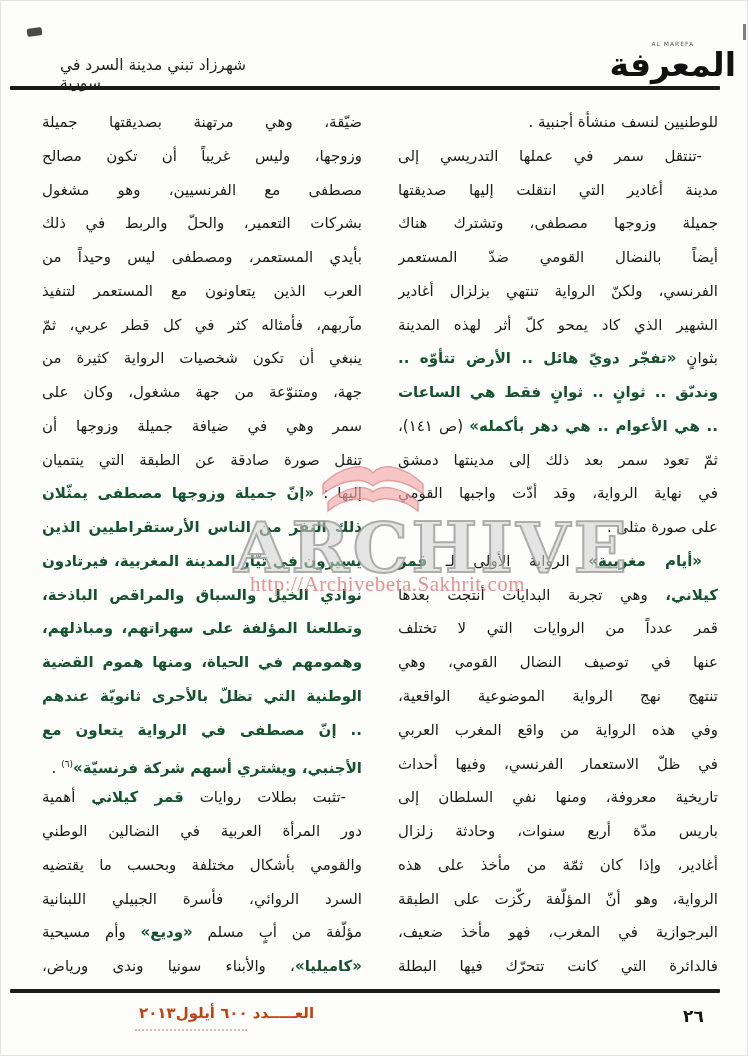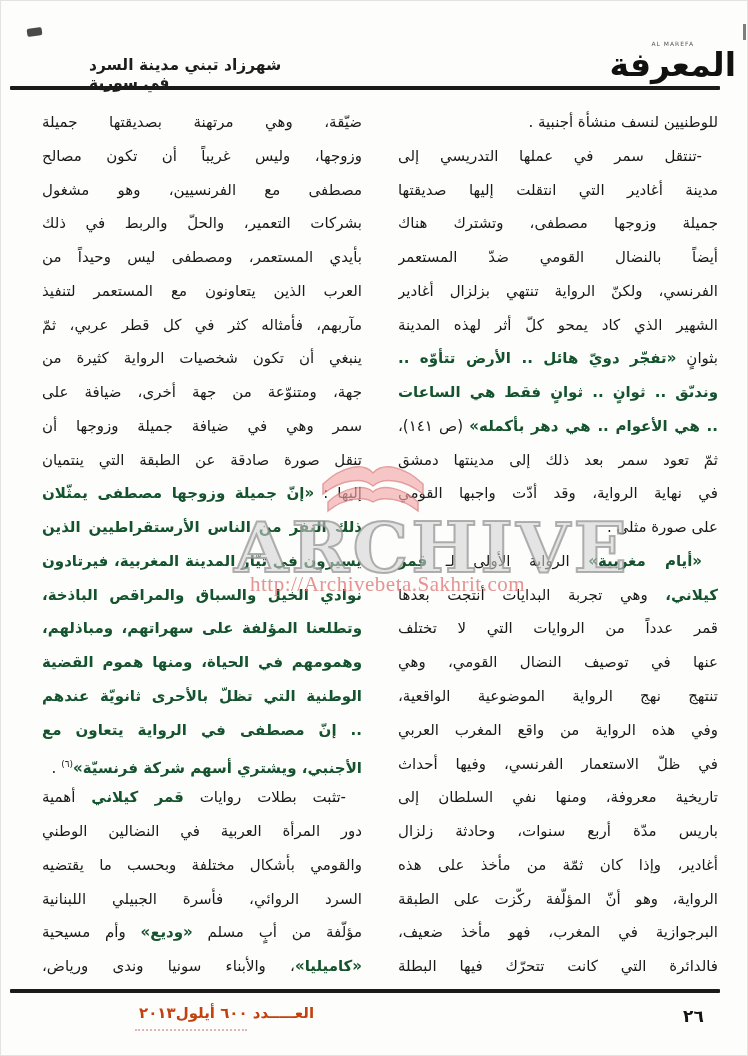--- a/index.html
+++ b/index.html
@@ -15,22 +15,22 @@
   }
   
   .artifact{position:absolute;background:#2a2a2a;}
   .artifact.tl{left:27px;top:28px;width:15px;height:8px;border-radius:2px;transform:rotate(-8deg);opacity:.85;}
   .artifact.tr{right:2px;top:24px;width:3px;height:16px;opacity:.6;}
   
   .rule{position:absolute;left:10px;right:28px;height:4px;background:#1b1b1b;border-radius:1px;}
   .rule-top{top:86px;}
   .rule-bottom{top:989px;}
   .article-title{
-    position:absolute;left:89px;top:56px;width:220px;
-    font-size:15.5px;font-weight:bold;text-align:left;direction:rtl;
+    position:absolute;left:60px;top:56px;width:220px;
+    font-size:15.5px;font-weight:normal;text-align:left;direction:rtl;
     color:#1d1d1d;
   }
   .logo{position:absolute;right:12px;top:40px;text-align:center;direction:rtl;}
   .logo-small{display:block;font-size:6px;letter-spacing:1px;color:#555;font-family:"DejaVu Sans",sans-serif;direction:ltr;}
   .logo-main{display:block;font-size:33px;font-weight:bold;color:#111;line-height:1.1;}
   
   .columns{
     position:absolute;top:106px;right:30px;left:42px;height:878px;
     display:flex;gap:36px;direction:rtl;
   }
@@ -118,21 +118,21 @@
       </div>
     <div class="col">
         <div class="line"><span>ضيّقة، وهي مرتهنة بصديقتها جميلة</span></div>
         <div class="line"><span>وزوجها، وليس غريباً أن تكون مصالح</span></div>
         <div class="line"><span>مصطفى مع الفرنسيين، وهو مشغول</span></div>
         <div class="line"><span>بشركات التعمير، والحلّ والربط في ذلك</span></div>
         <div class="line"><span>بأيدي المستعمر، ومصطفى ليس وحيداً من</span></div>
         <div class="line"><span>العرب الذين يتعاونون مع المستعمر لتنفيذ</span></div>
         <div class="line"><span>مآربهم، فأمثاله كثر في كل قطر عربي، ثمّ</span></div>
         <div class="line"><span>ينبغي أن تكون شخصيات الرواية كثيرة من</span></div>
-        <div class="line"><span>جهة، ومتنوّعة من جهة أخرى، ضيافة على</span></div>
+        <div class="line"><span>جهة، ومتنوّعة من جهة مشغول، وكان على</span></div>
         <div class="line"><span>سمر وهي في ضيافة جميلة وزوجها أن</span></div>
         <div class="line"><span>تنقل صورة صادقة عن الطبقة التي ينتميان</span></div>
         <div class="line"><span>إليها : </span><span class="b">«إنّ جميلة وزوجها مصطفى يمثّلان</span></div>
         <div class="line"><span class="b">ذلك النفر من الناس الأرستقراطيين الذين</span></div>
         <div class="line"><span class="b">يسيرون في تيّار المدينة المغربية، فيرتادون</span></div>
         <div class="line"><span class="b">نوادي الخيل والسباق والمراقص الباذخة،</span></div>
         <div class="line"><span class="b">وتطلعنا المؤلفة على سهراتهم، ومباذلهم،</span></div>
         <div class="line"><span class="b">وهمومهم في الحياة، ومنها هموم القضية</span></div>
         <div class="line"><span class="b">الوطنية التي تظلّ بالأحرى ثانويّة عندهم</span></div>
         <div class="line"><span class="b">.. إنّ مصطفى في الرواية يتعاون مع</span></div>

